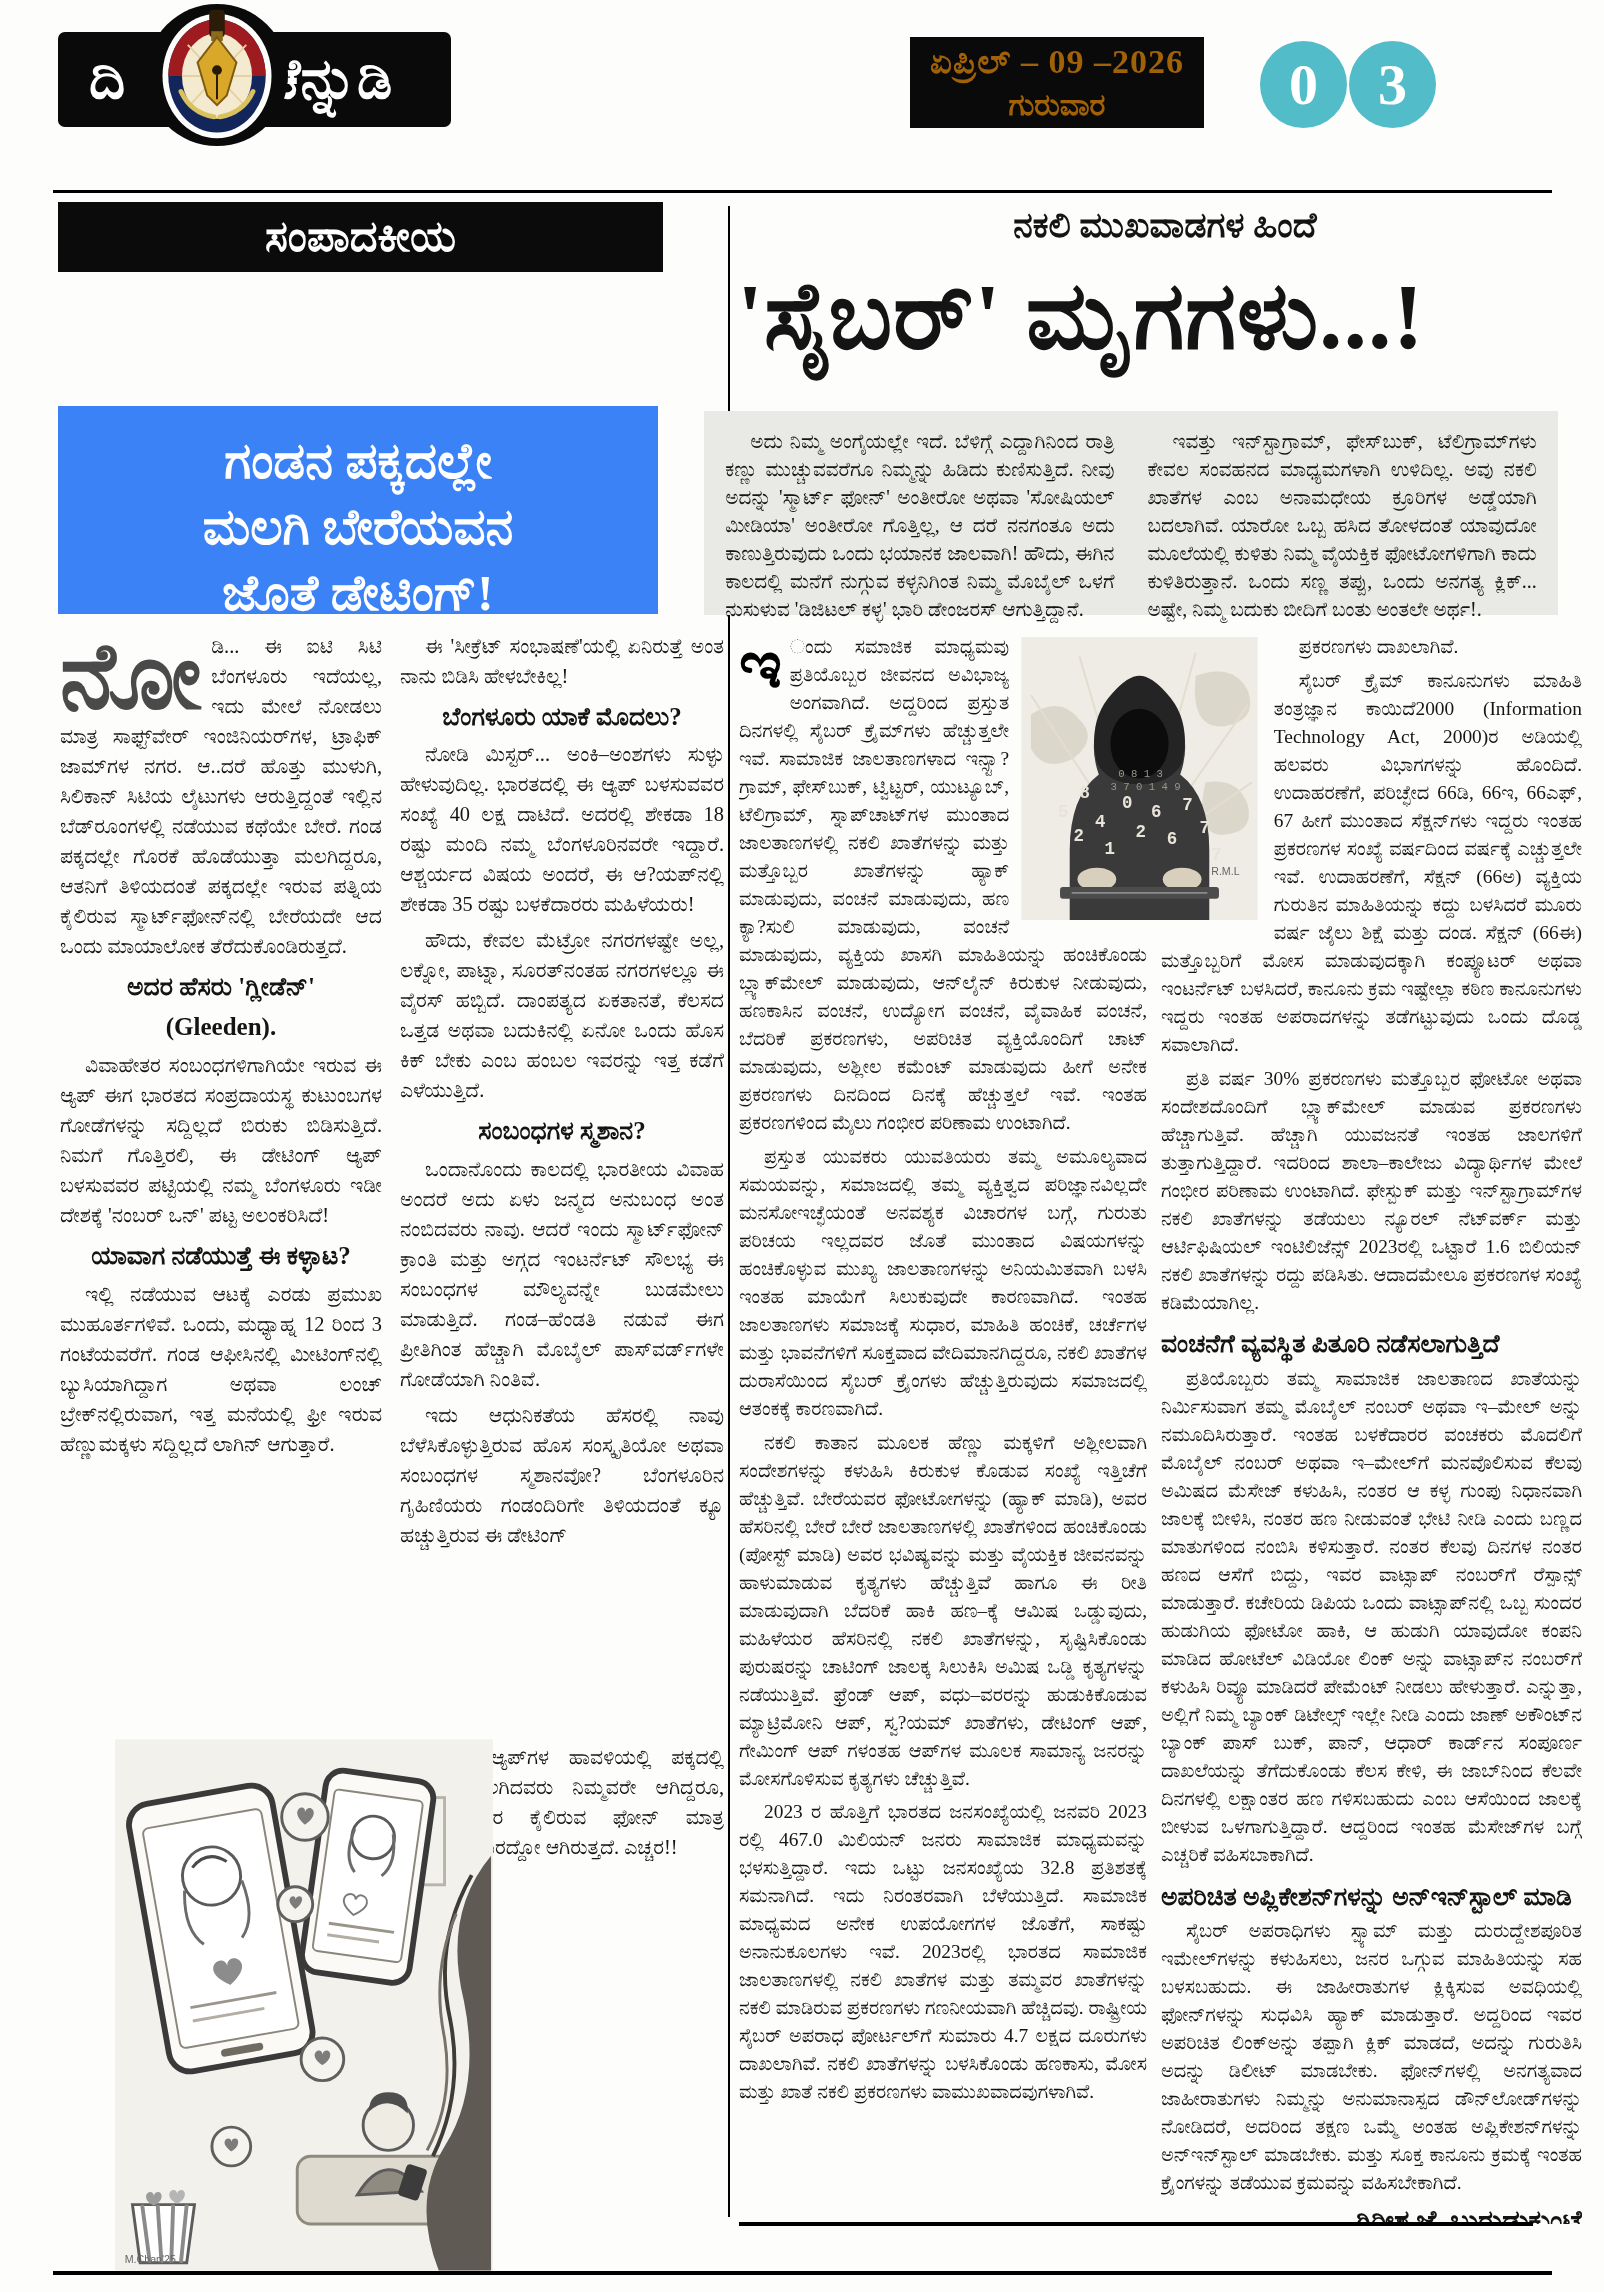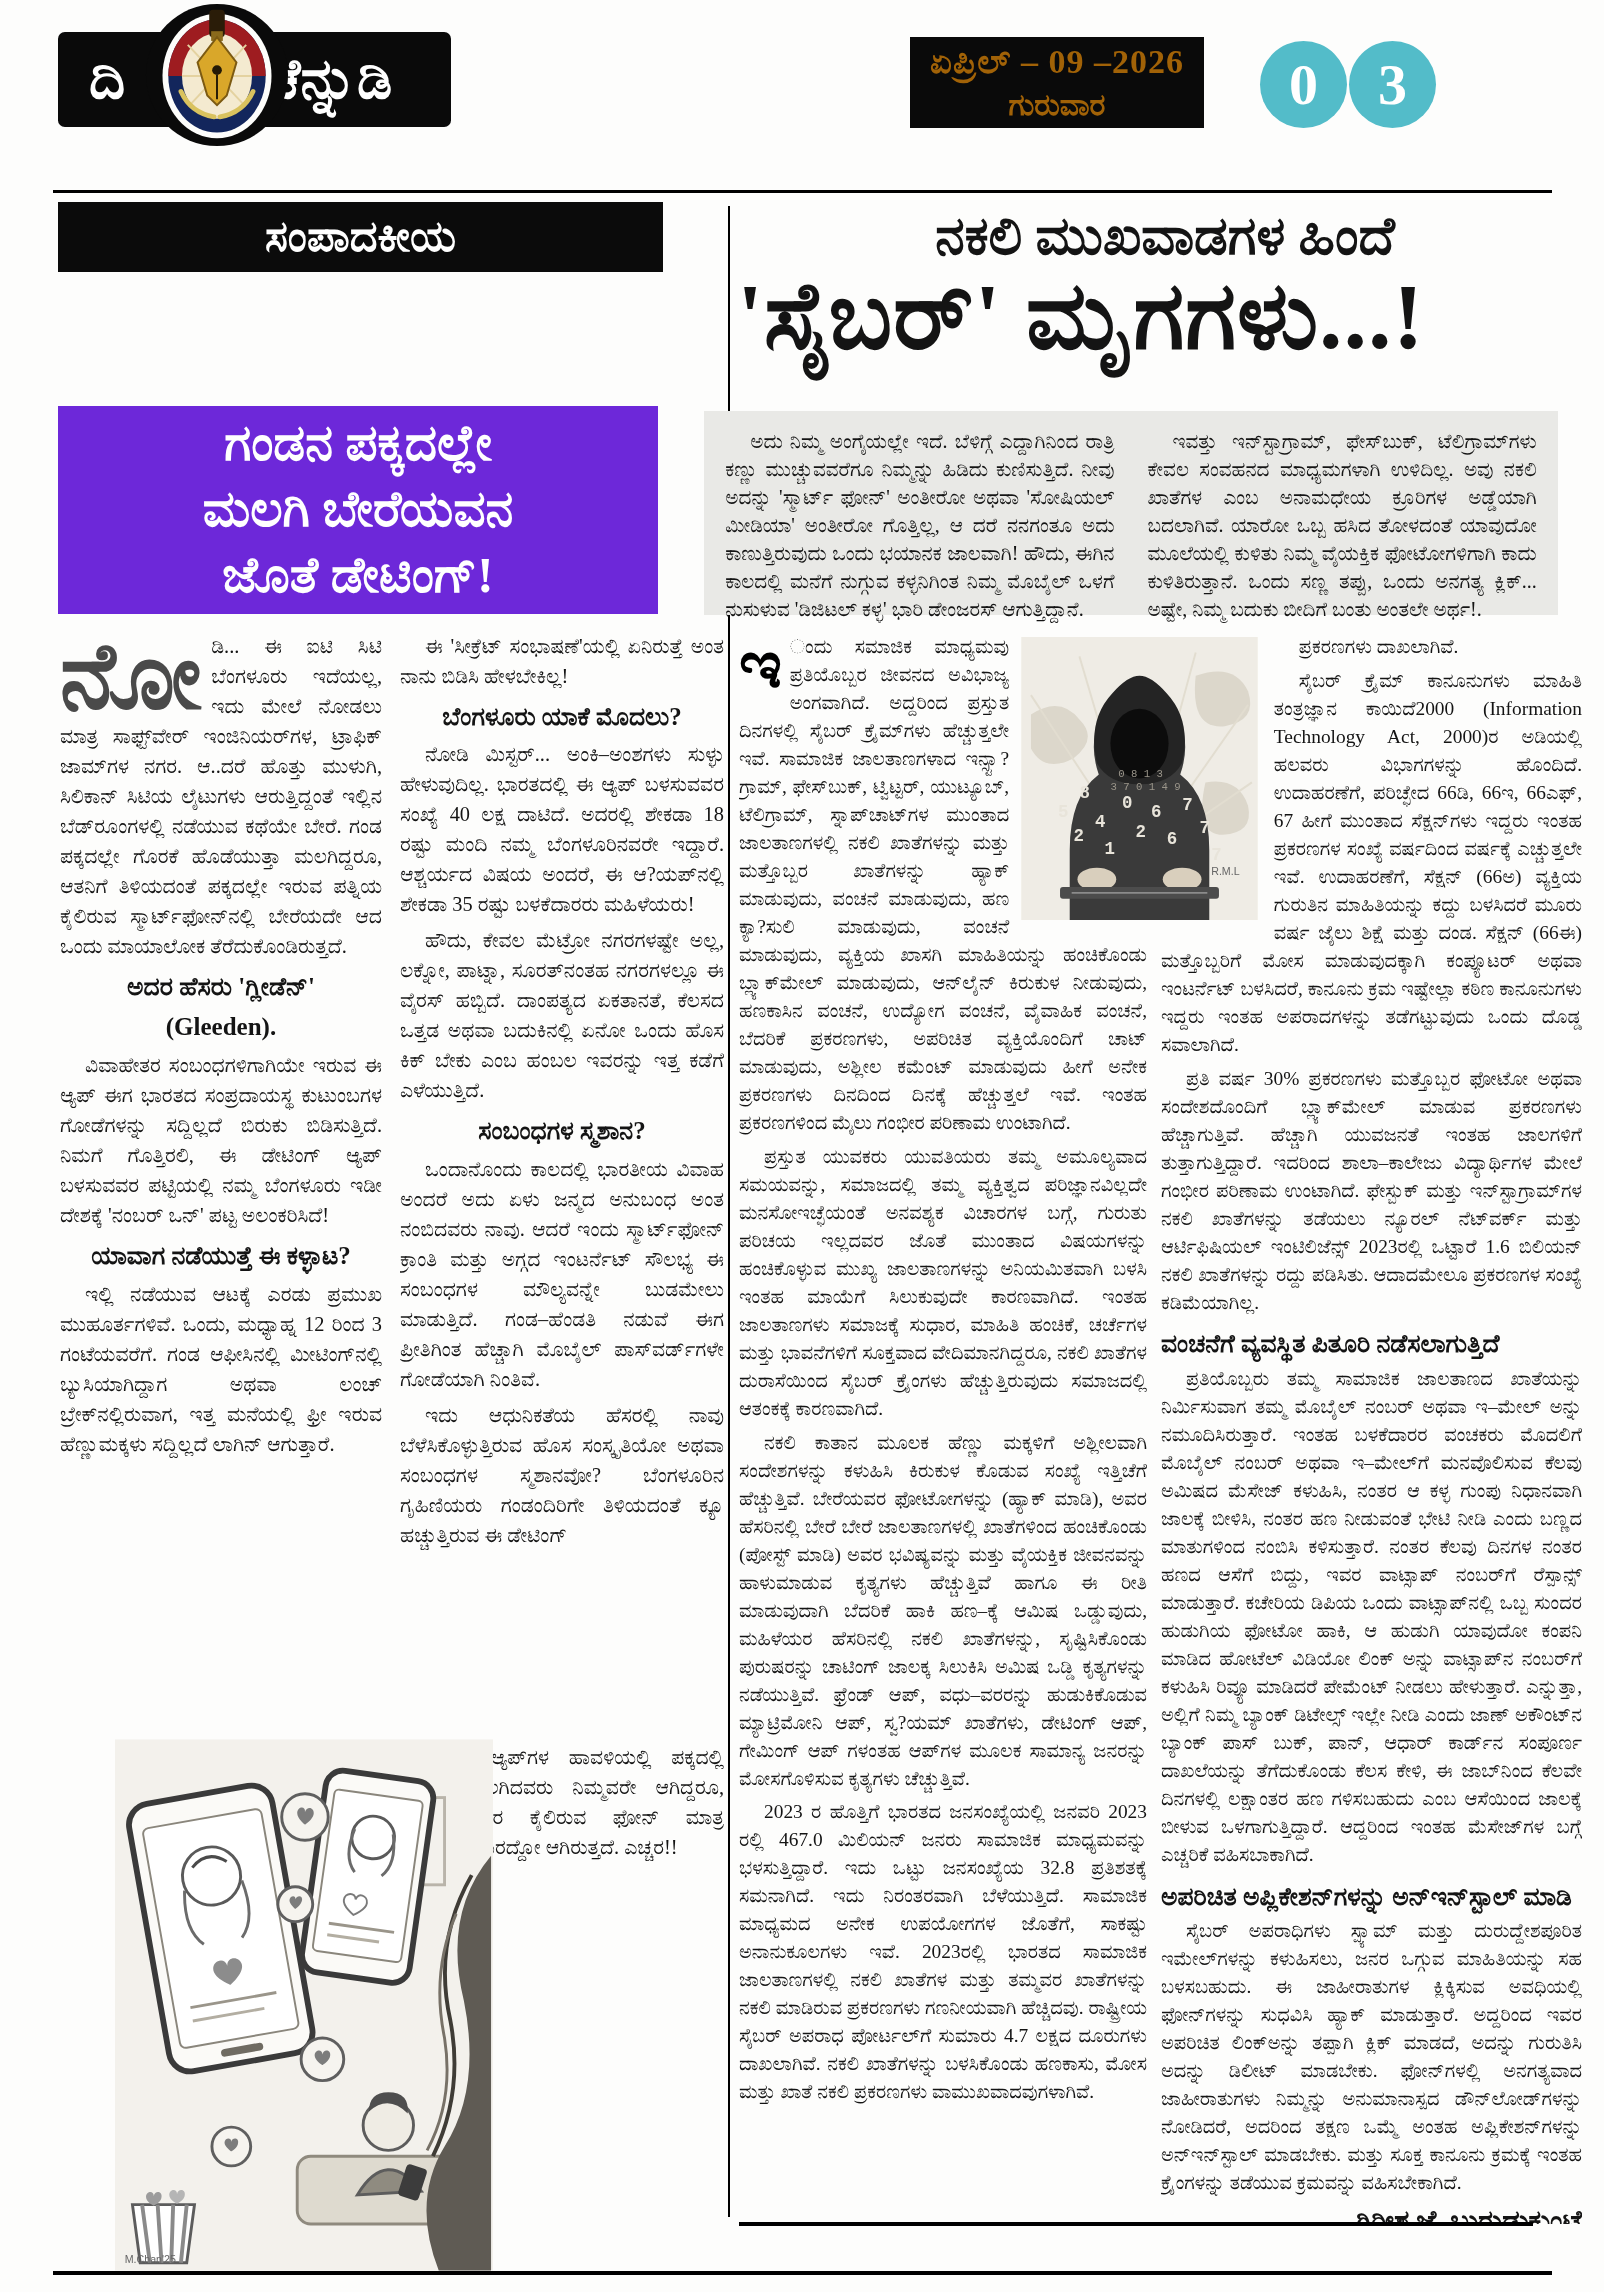--- a/index.html
+++ b/index.html
@@ -16,30 +16,30 @@
   .datebox .d1{font-size:34px;font-weight:bold;line-height:50px;letter-spacing:1px;}
   .datebox .d2{font-size:30px;font-weight:bold;line-height:35px;}
   .pgc{width:87px;height:87px;border-radius:50%;text-align:center;}
   .pgc span{color:#fff;font-weight:bold;font-size:58px;line-height:87px;font-family:"Liberation Serif",serif;}
   .rule{background:#000;}
   
   .kicker{left:58px;top:202px;width:605px;height:70px;background:#0b0b0b;color:#fff;
           font-size:43px;font-weight:bold;text-align:center;line-height:70px;}
   .ed-headline{left:58px;top:281px;width:600px;text-align:center;font-size:76px;font-weight:bold;
                letter-spacing:1px;color:#101010;}
-  .deckbox{left:58px;top:406px;width:600px;height:208px;background:#6d28d9;color:#fff;text-align:center;
-           font-weight:bold;font-size:50px;line-height:66px;padding-top:4px;box-sizing:border-box;}
+  .deckbox{left:58px;top:406px;width:600px;height:208px;background:#3b82f6;color:#fff;text-align:center;
+           font-weight:bold;font-size:50px;line-height:66px;padding-top:22px;box-sizing:border-box;}
   .col{overflow:hidden;text-align:justify;}
   .edit{font-size:20.4px;line-height:30px;}
   .edit p{margin:0 0 5.8px;text-indent:25px;}
   .edit p.lead{text-indent:0;}
   .edit h4.sub{margin:9.7px 0 7.8px;font-size:25px;line-height:31px;text-align:center;font-weight:bold;text-indent:0;}
   .edit .dropcap{float:left;font-size:93px;line-height:76px;padding:7.8px 9.7px 0 0;font-weight:bold;color:#4a4a4a;}
   
-  .cy-kicker{left:737px;top:206px;width:856px;text-align:center;font-size:53px;font-weight:bold;}
+  .cy-kicker{left:737px;top:206px;width:856px;text-align:center;font-size:35px;font-weight:bold;}
   .cy-headline{left:737px;top:262px;width:856px;text-align:left;font-size:94px;font-weight:bold;letter-spacing:1px;}
   .introbox{left:704px;top:411px;width:854px;height:204px;background:#e9e9e6;box-sizing:border-box;
             padding:15.5px 21.3px;display:flex;gap:33px;}
   .introcol{flex:1;font-size:20px;line-height:28px;text-align:justify;text-indent:25px;}
   .cyber{font-size:19.4px;line-height:28px;}
   .cyber p{margin:0 0 5.8px;text-indent:25px;}
   .cyber p.lead{text-indent:0;}
   .cyber h4.sub{margin:11.6px 0 5.8px;font-size:25px;line-height:31px;text-align:left;font-weight:bold;text-indent:0;}
   .cyber .dropcap{float:left;font-size:66px;line-height:56px;padding:3.9px 7.8px 0 0;font-weight:bold;color:#000;}
   .cyber p.author{text-align:right;font-weight:bold;font-size:28px;text-indent:0;margin-top:9.7px;}

